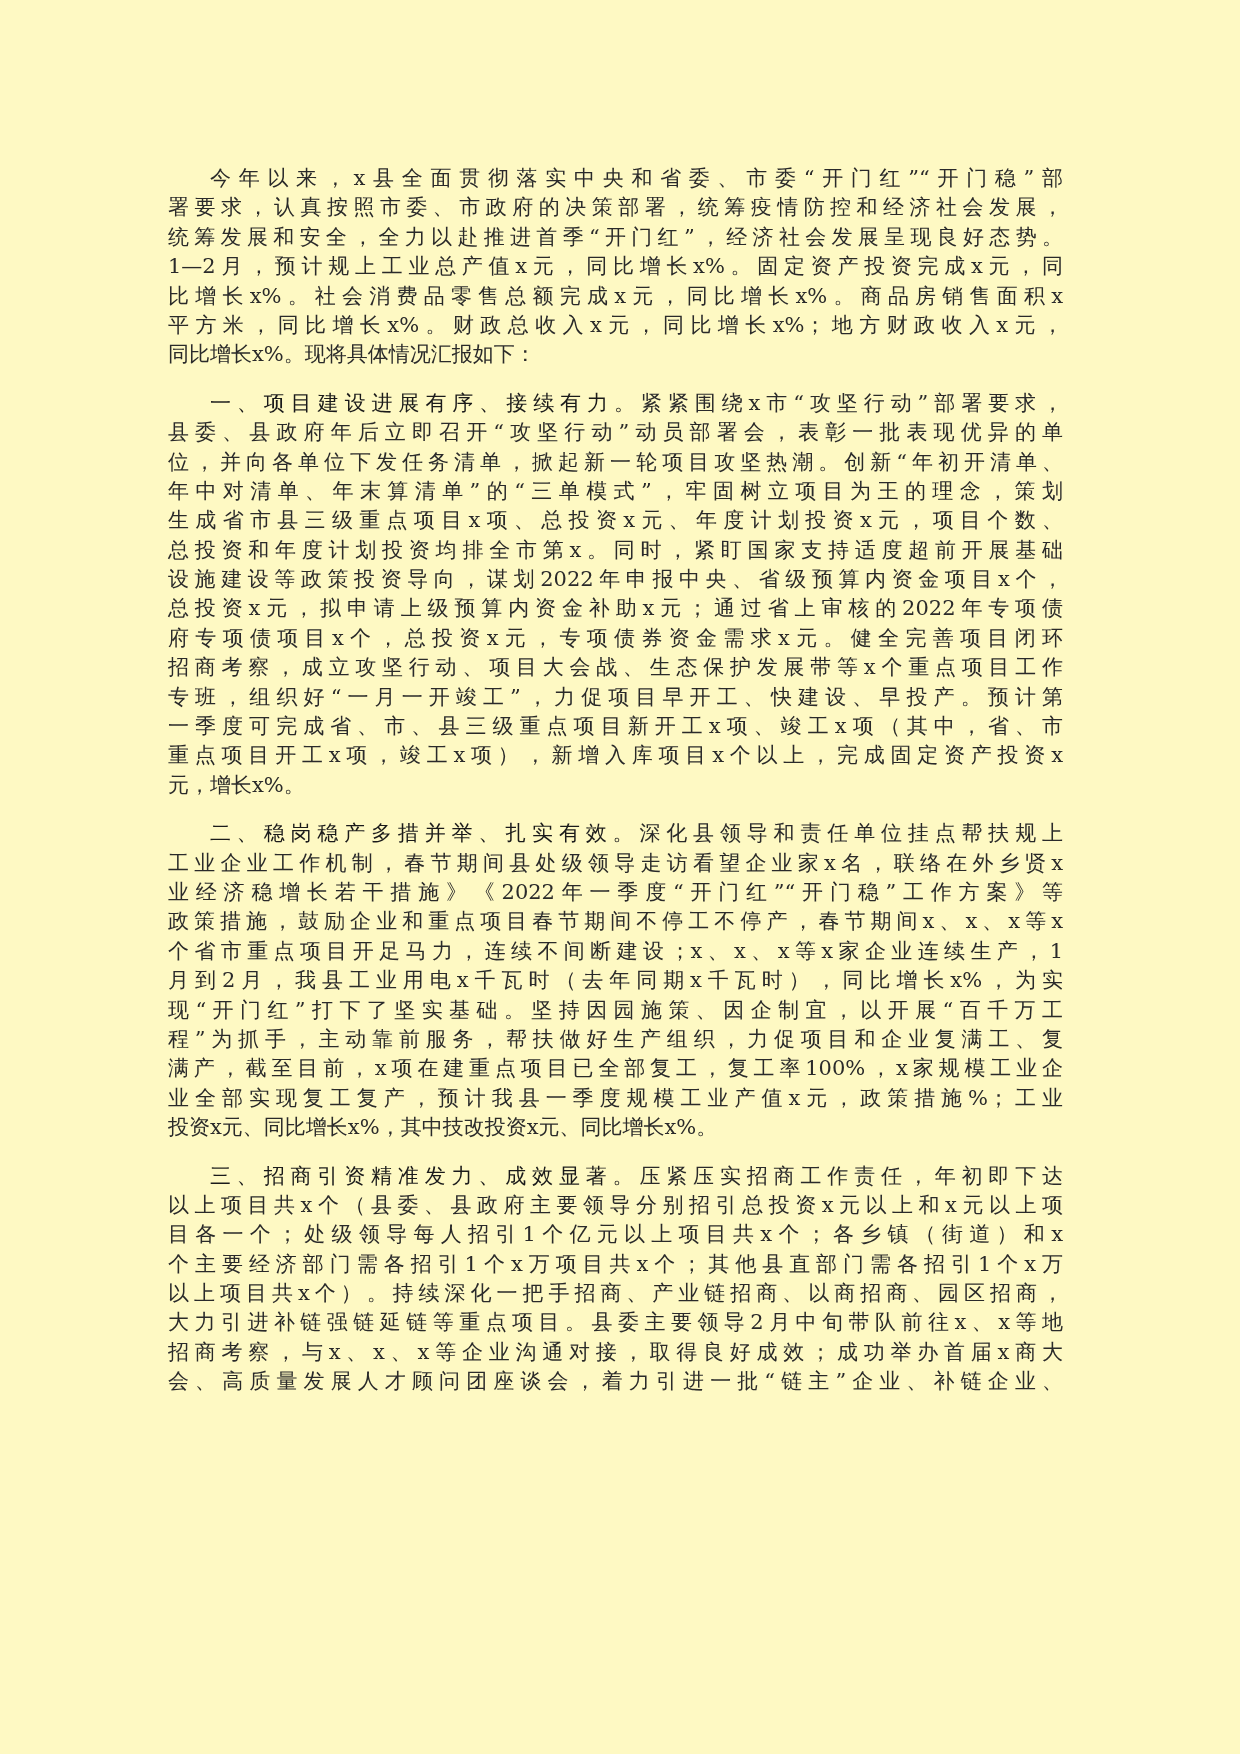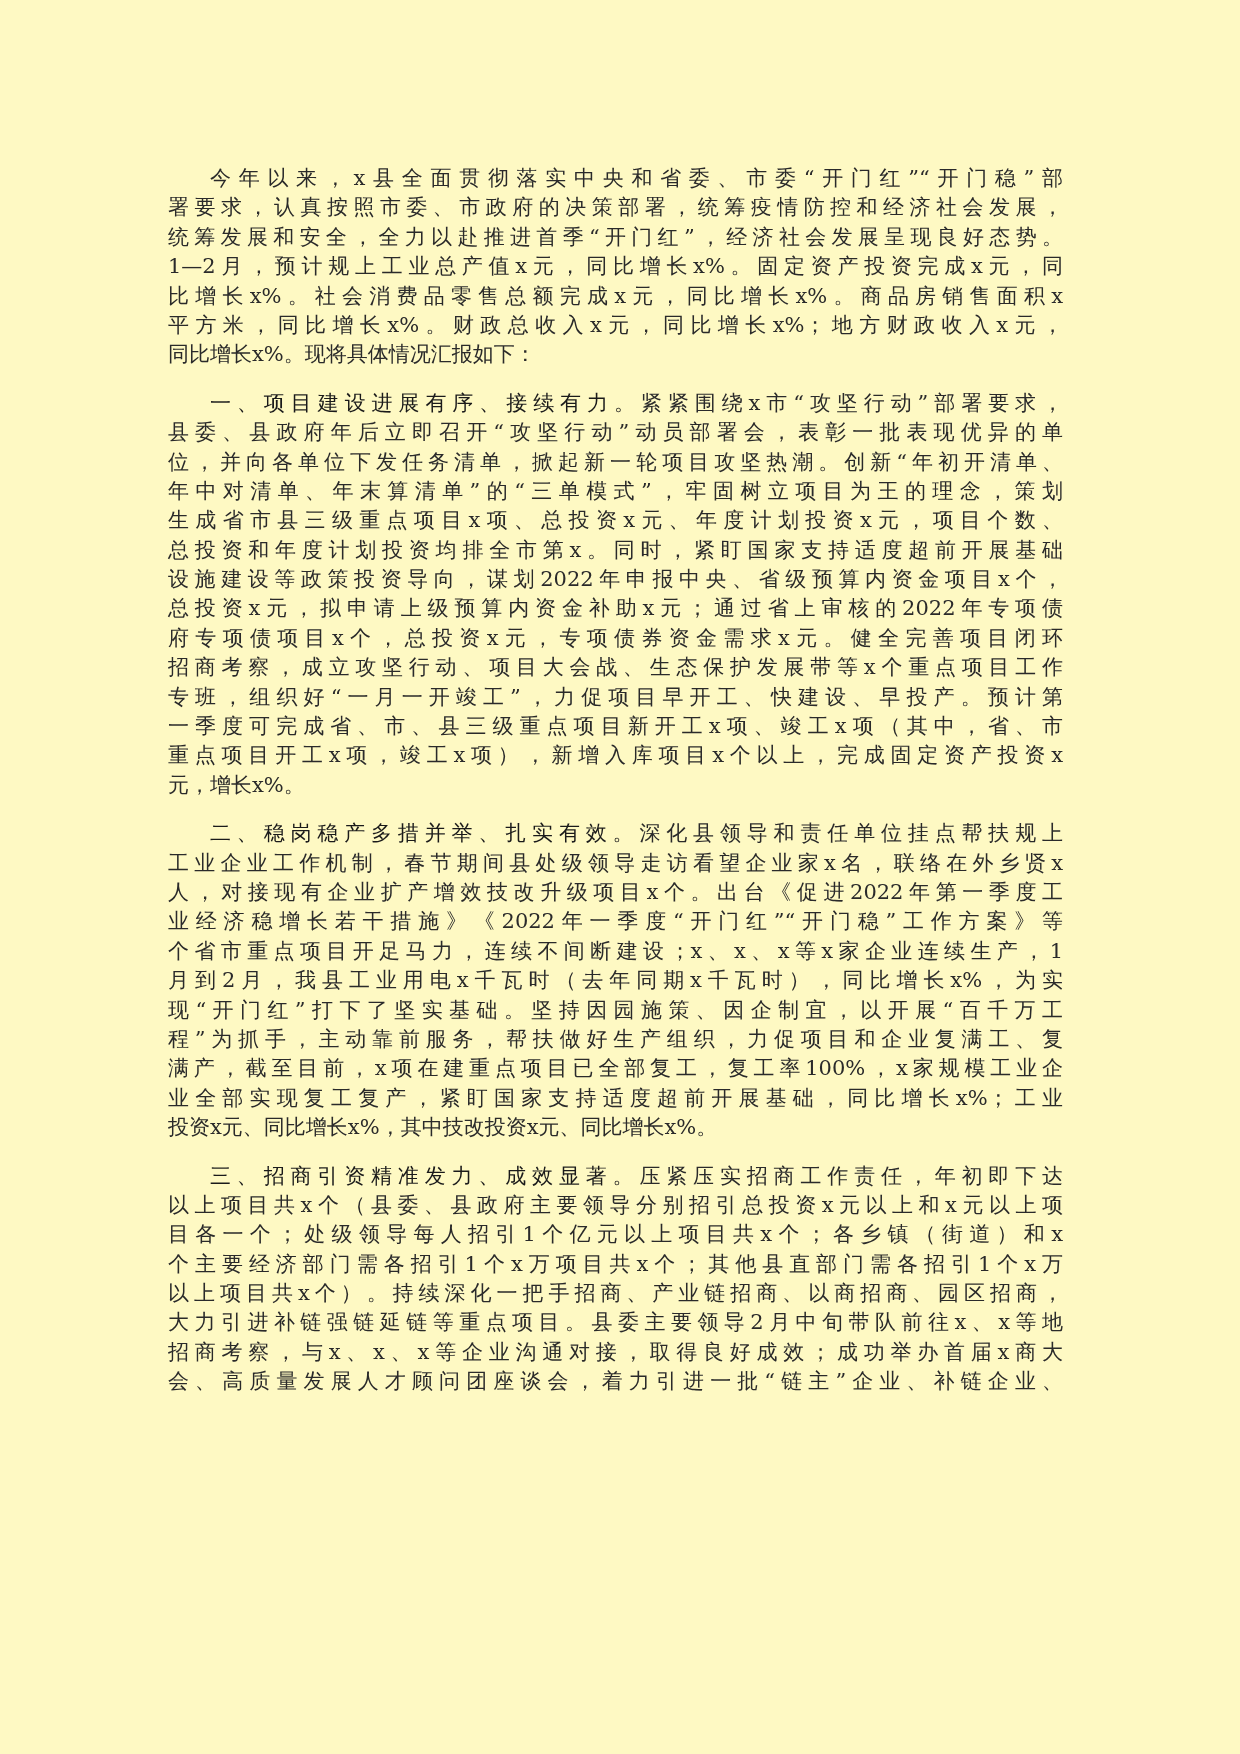--- a/index.html
+++ b/index.html
@@ -52,28 +52,28 @@
       <span class="line">招商考察，成立攻坚行动、项目大会战、生态保护发展带等x个重点项目工作</span>
       <span class="line">专班，组织好“一月一开竣工”，力促项目早开工、快建设、早投产。预计第</span>
       <span class="line">一季度可完成省、市、县三级重点项目新开工x项、竣工x项（其中，省、市</span>
       <span class="line">重点项目开工x项，竣工x项），新增入库项目x个以上，完成固定资产投资x</span>
       <span class="line last">元，增长x%。</span>
     </div>
 
     <div class="para">
       <span class="line first"><span class="heading">二、稳岗稳产多措并举、扎实有效。</span><span>深化县领导和责任单位挂点帮扶规上</span></span>
       <span class="line">工业企业工作机制，春节期间县处级领导走访看望企业家x名，联络在外乡贤x</span>
-      <span class="line">人，对接现有企业扩产增效技改升级项目x个。出台《促进2022年第一季度工</span>
       <span class="line">业经济稳增长若干措施》《2022年一季度“开门红”“开门稳”工作方案》等</span>
+      <span class="line">政策措施，鼓励企业和重点项目春节期间不停工不停产，春节期间x、x、x等x</span>
       <span class="line">个省市重点项目开足马力，连续不间断建设；x、x、x等x家企业连续生产，1</span>
       <span class="line">月到2月，我县工业用电x千瓦时（去年同期x千瓦时），同比增长x%，为实</span>
       <span class="line">现“开门红”打下了坚实基础。坚持因园施策、因企制宜，以开展“百千万工</span>
       <span class="line">程”为抓手，主动靠前服务，帮扶做好生产组织，力促项目和企业复满工、复</span>
       <span class="line">满产，截至目前，x项在建重点项目已全部复工，复工率100%，x家规模工业企</span>
-      <span class="line">业全部实现复工复产，紧盯国家支持适度超前开展基础，同比增长x%；工业</span>
+      <span class="line">业全部实现复工复产，预计我县一季度规模工业产值x元，政策措施%；工业</span>
       <span class="line last">投资x元、同比增长x%，其中技改投资x元、同比增长x%。</span>
     </div>
 
     <div class="para">
       <span class="line first"><span class="heading">三、招商引资精准发力、成效显著。</span><span>压紧压实招商工作责任，年初即下达</span></span>
       <span class="line">以上项目共x个（县委、县政府主要领导分别招引总投资x元以上和x元以上项</span>
       <span class="line">目各一个；处级领导每人招引1个亿元以上项目共x个；各乡镇（街道）和x</span>
       <span class="line">个主要经济部门需各招引1个x万项目共x个；其他县直部门需各招引1个x万</span>
       <span class="line">以上项目共x个）。持续深化一把手招商、产业链招商、以商招商、园区招商，</span>
       <span class="line">大力引进补链强链延链等重点项目。县委主要领导2月中旬带队前往x、x等地</span>

